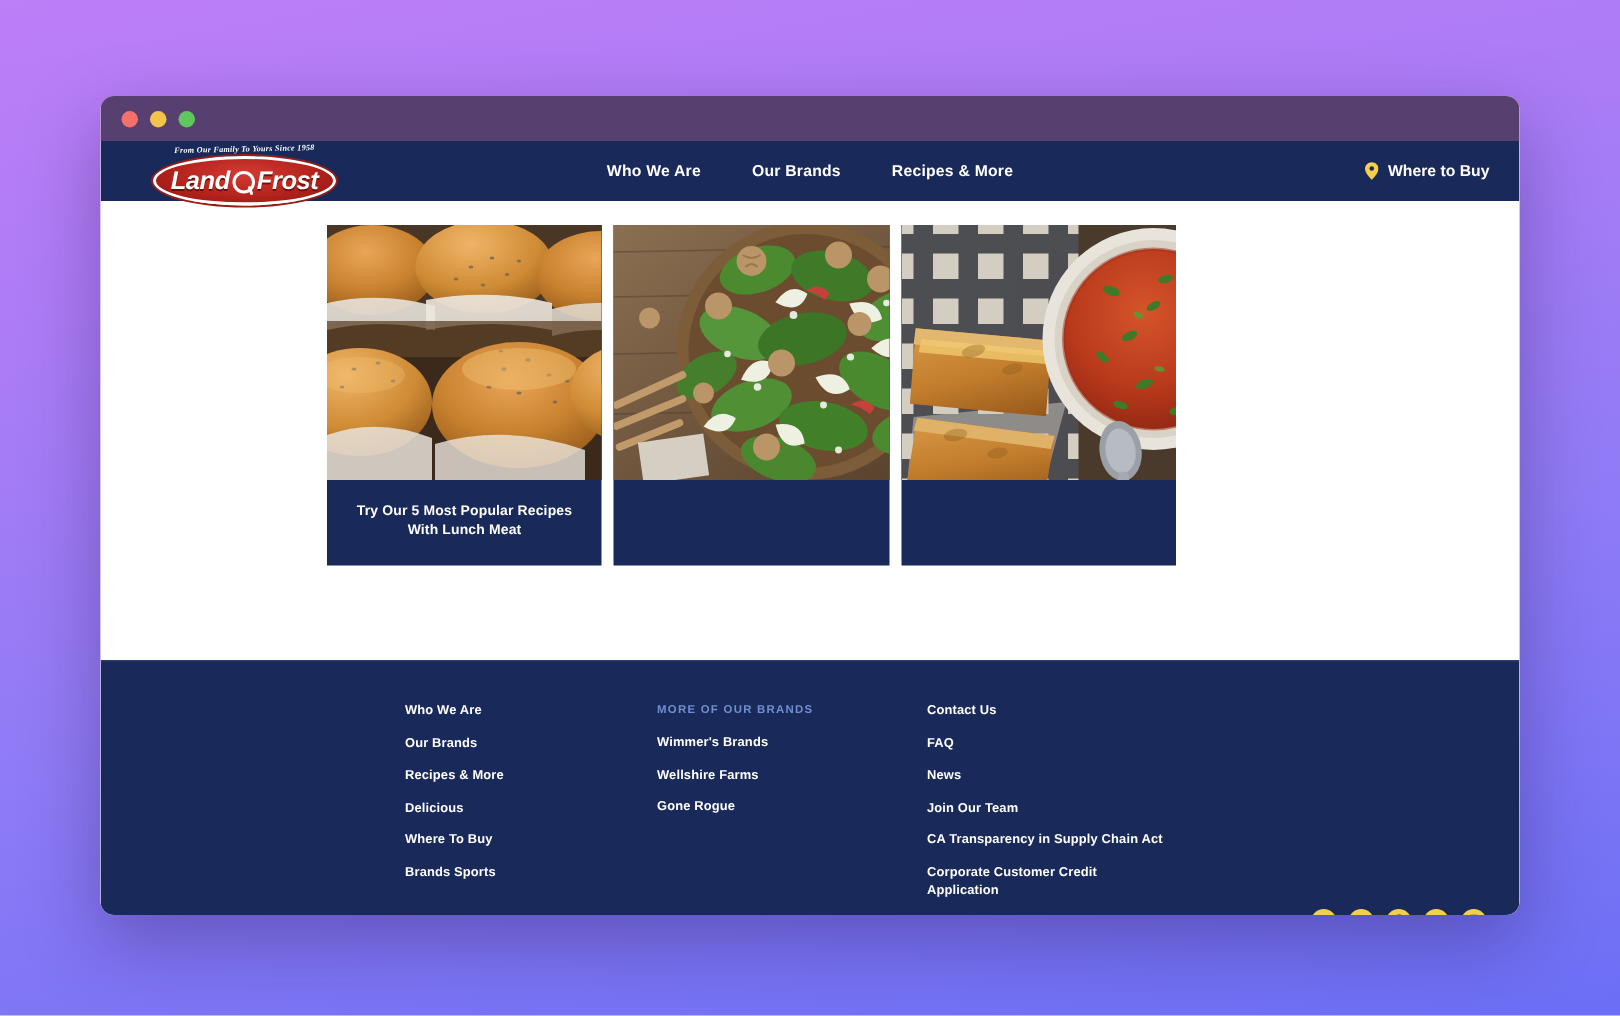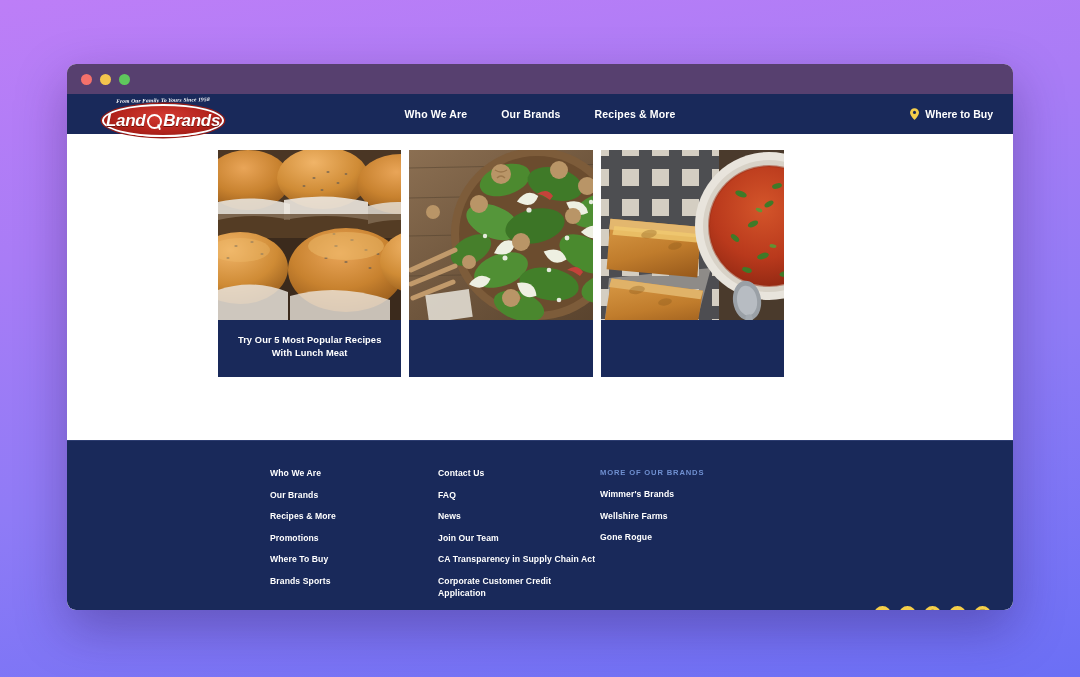--- a/index.html
+++ b/index.html
@@ -293,21 +293,21 @@
         <span class="label">Where to Buy</span>
       </div>
     </div>
 
     <div class="logo">
       <div class="logo-tagline">From Our Family To Yours Since 1958</div>
       <div class="logo-oval">
         <span class="logo-word">
           <span>Land</span>
             <span class="logo-o"></span>
-            <span>Brands</span>
+            <span>Frost</span>
         </span>
       </div>
     </div>
 
     <div class="cards">
 
       <div class="card">
         <div class="card-img">
           <svg viewBox="0 0 210 170" preserveAspectRatio="xMidYMid slice">
             <defs>
@@ -528,39 +528,39 @@
     </div>
 
     <footer class="site-footer">
 
       <div class="footer-cols">
 
         <div class="fcol c1">
           <a class="flink">Who We Are</a>
           <a class="flink">Our Brands</a>
           <a class="flink">Recipes &amp; More</a>
-          <a class="flink">Promotions</a>
+          <a class="flink">Delicious</a>
           <a class="flink">Where To Buy</a>
           <a class="flink">Brands Sports</a>
+        </div>
+
+        <div class="fcol c3">
+          <div class="fhead">MORE OF OUR BRANDS</div>
+          <a class="flink">Wimmer's Brands</a>
+          <a class="flink">Wellshire Farms</a>
+          <a class="flink">Gone Rogue</a>
         </div>
 
         <div class="fcol c2">
           <a class="flink">Contact Us</a>
           <a class="flink">FAQ</a>
           <a class="flink">News</a>
           <a class="flink">Join Our Team</a>
           <a class="flink">CA Transparency in Supply Chain Act</a>
           <a class="flink">Corporate Customer Credit Application</a>
-        </div>
-
-        <div class="fcol c3">
-          <div class="fhead">MORE OF OUR BRANDS</div>
-          <a class="flink">Wimmer's Brands</a>
-          <a class="flink">Wellshire Farms</a>
-          <a class="flink">Gone Rogue</a>
         </div>
 
       </div>
 
       <div class="footer-bottom">
 
         <div class="follow">
           <span class="follow-label">Follow Us</span>
 
           <span class="soc">

